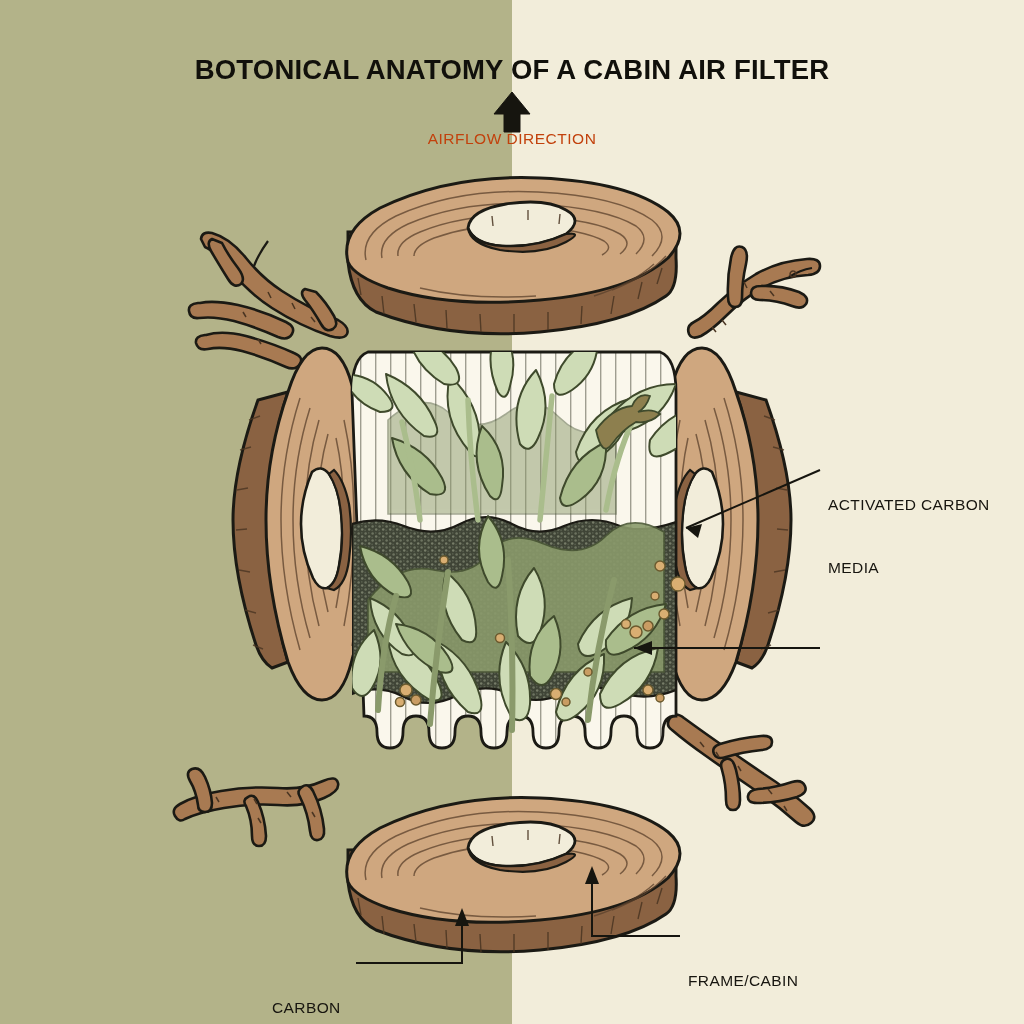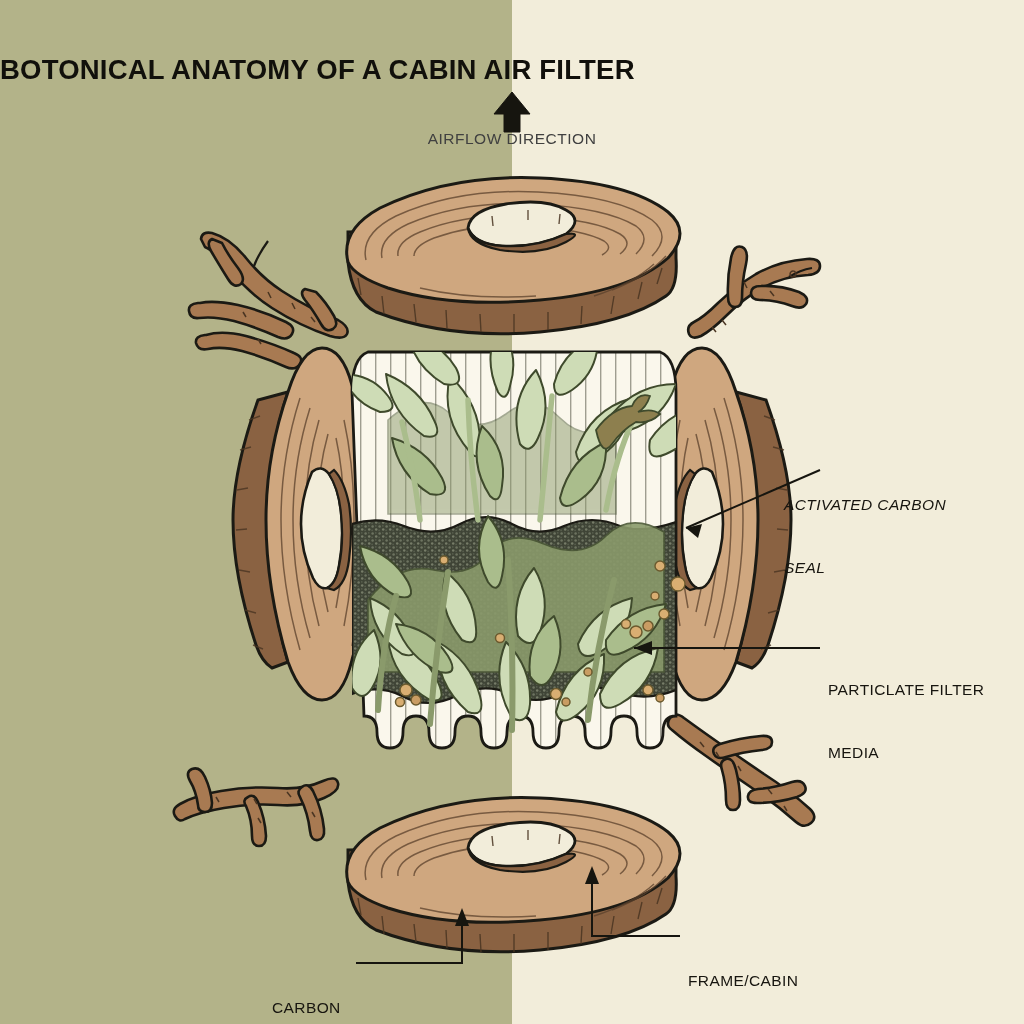--- a/index.html
+++ b/index.html
@@ -16,30 +16,30 @@
     font-weight:400;
     font-size:15.5px;
     letter-spacing:.4px;
     color:#17150f;
     line-height:21px;
     white-space:pre;
   }
   #title{
     position:absolute;
     left:0;right:0;top:54px;
-    text-align:left;
+    text-align:center;
     font-size:27.5px;
     font-weight:bold;
     letter-spacing:.2px;
     color:#11100b;
     font-family:"Liberation Sans",sans-serif;
   }
   #airflow{
     position:absolute;left:0;right:0;top:130px;
-    text-align:center;font-size:15.5px;letter-spacing:.5px;color:#404040;
+    text-align:center;font-size:15.5px;letter-spacing:.5px;color:#c2410c;
   }
 </style>
 </head>
 <body>
 
 <div id="stage">
 
   <svg id="art" viewBox="0 0 1024 1024" xmlns="http://www.w3.org/2000/svg">
     <defs>
 
@@ -395,29 +395,25 @@
     </g>
 
     <g>
       <polygon points="512,92 530,114 520,114 520,132 504,132 504,114 494,114" fill="#16150f" stroke="#16150f" stroke-width="1"></polygon>
     </g>
   </svg>
 
   <div id="title">BOTONICAL ANATOMY OF A CABIN AIR FILTER</div>
   <div id="airflow">AIRFLOW DIRECTION</div>
 
-  <div class="lbl" style="left:784px;top:452px;font-style:italic;">
+  <div class="lbl" style="left:828px;top:452px;">
     <div>ACTIVATED CARBON</div>
-    <div>SEAL</div>
-  </div>
-
-  <div class="lbl" style="left:828px;top:637px;">
-    <div>PARTICLATE FILTER</div>
     <div>MEDIA</div>
   </div>
+
 
   <div class="lbl" style="left:272px;top:955px;">
     <div>CARBON</div>
   </div>
 
   <div class="lbl" style="left:688px;top:928px;">
     <div>FRAME/CABIN</div>
   </div>
 
 </div>

